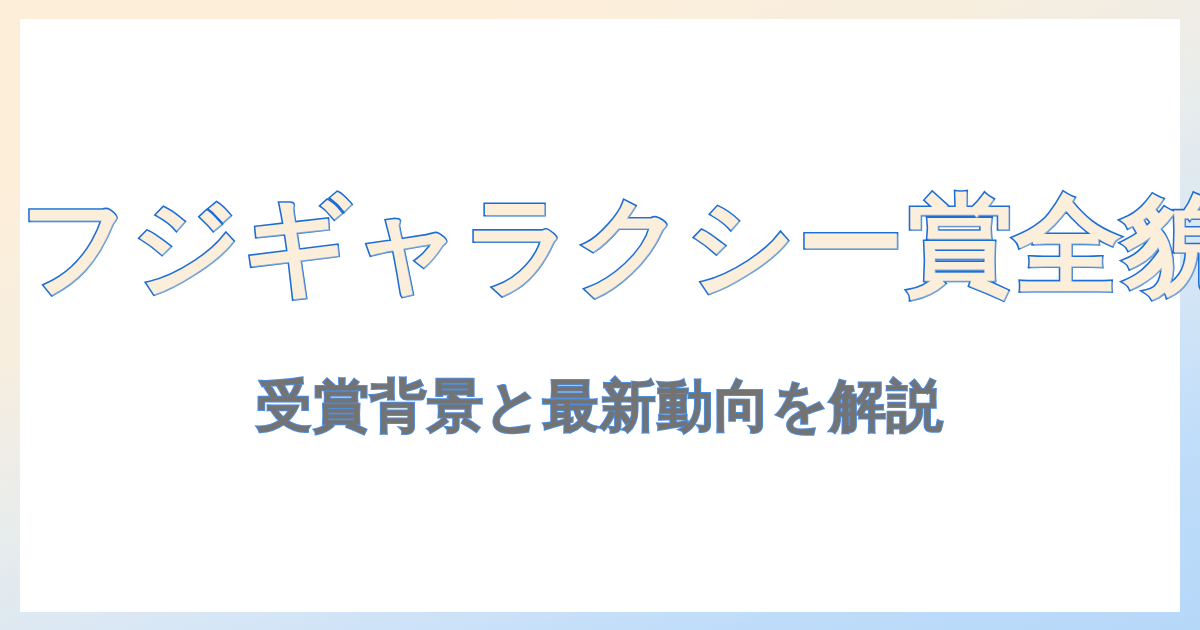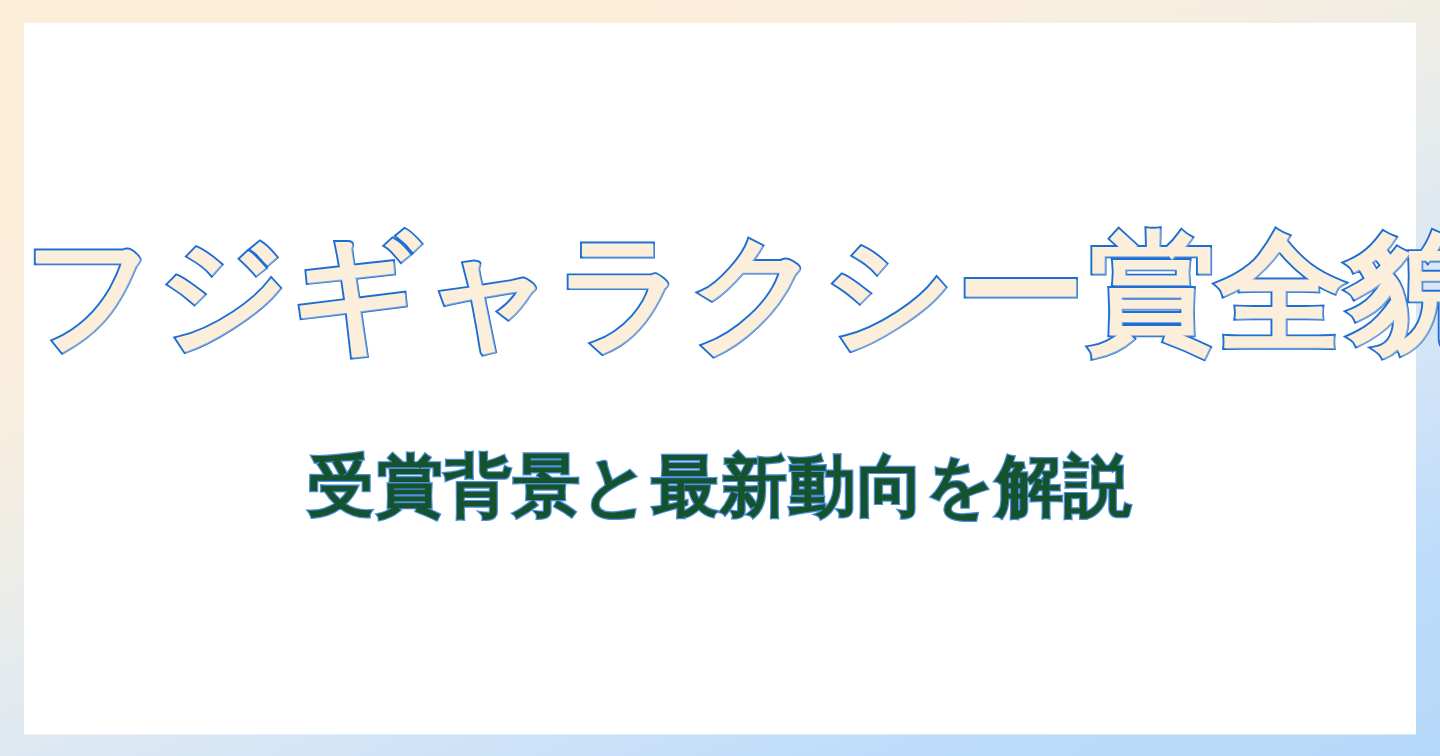--- a/index.html
+++ b/index.html
@@ -80,21 +80,21 @@
     display: block;
     margin: 72px 0 0 0;
     padding: 0;
     font-family: "DejaVu Sans", "Liberation Sans", sans-serif;
     font-weight: 700;
     font-size: 56px;
     line-height: 1.1;
     letter-spacing: 0.02em;
     white-space: nowrap;
 
-    color: #14532d;
+    color: #737373;
     -webkit-text-stroke: 2px #4f8fe0;
     paint-order: stroke fill;
     text-shadow: 0 0 1px rgba(79,143,224,0.30);
   }
 </style>
 </head>
 <body>
 
 <div class="banner">
 

